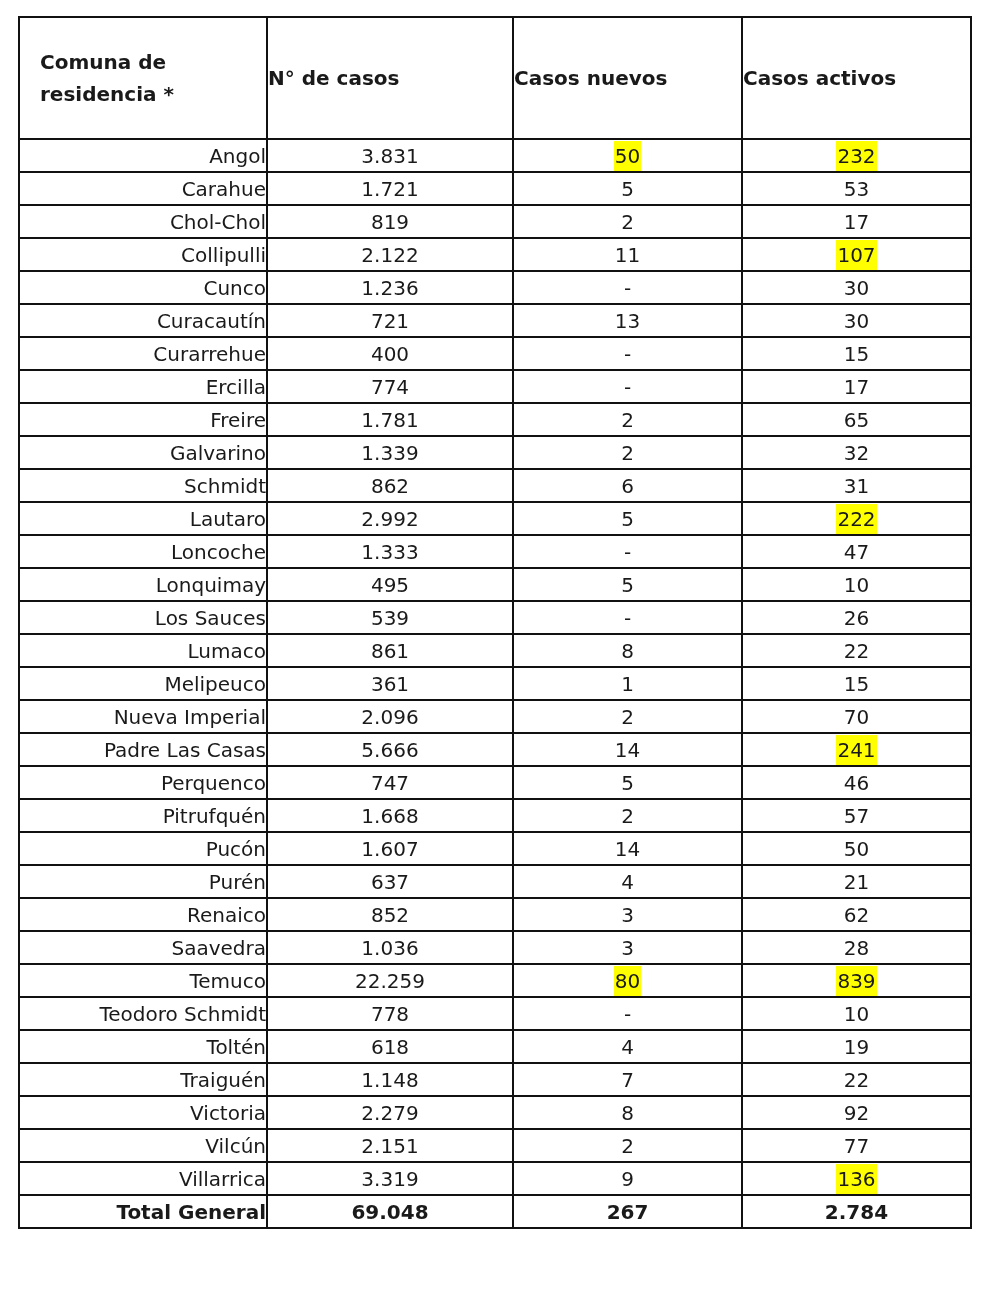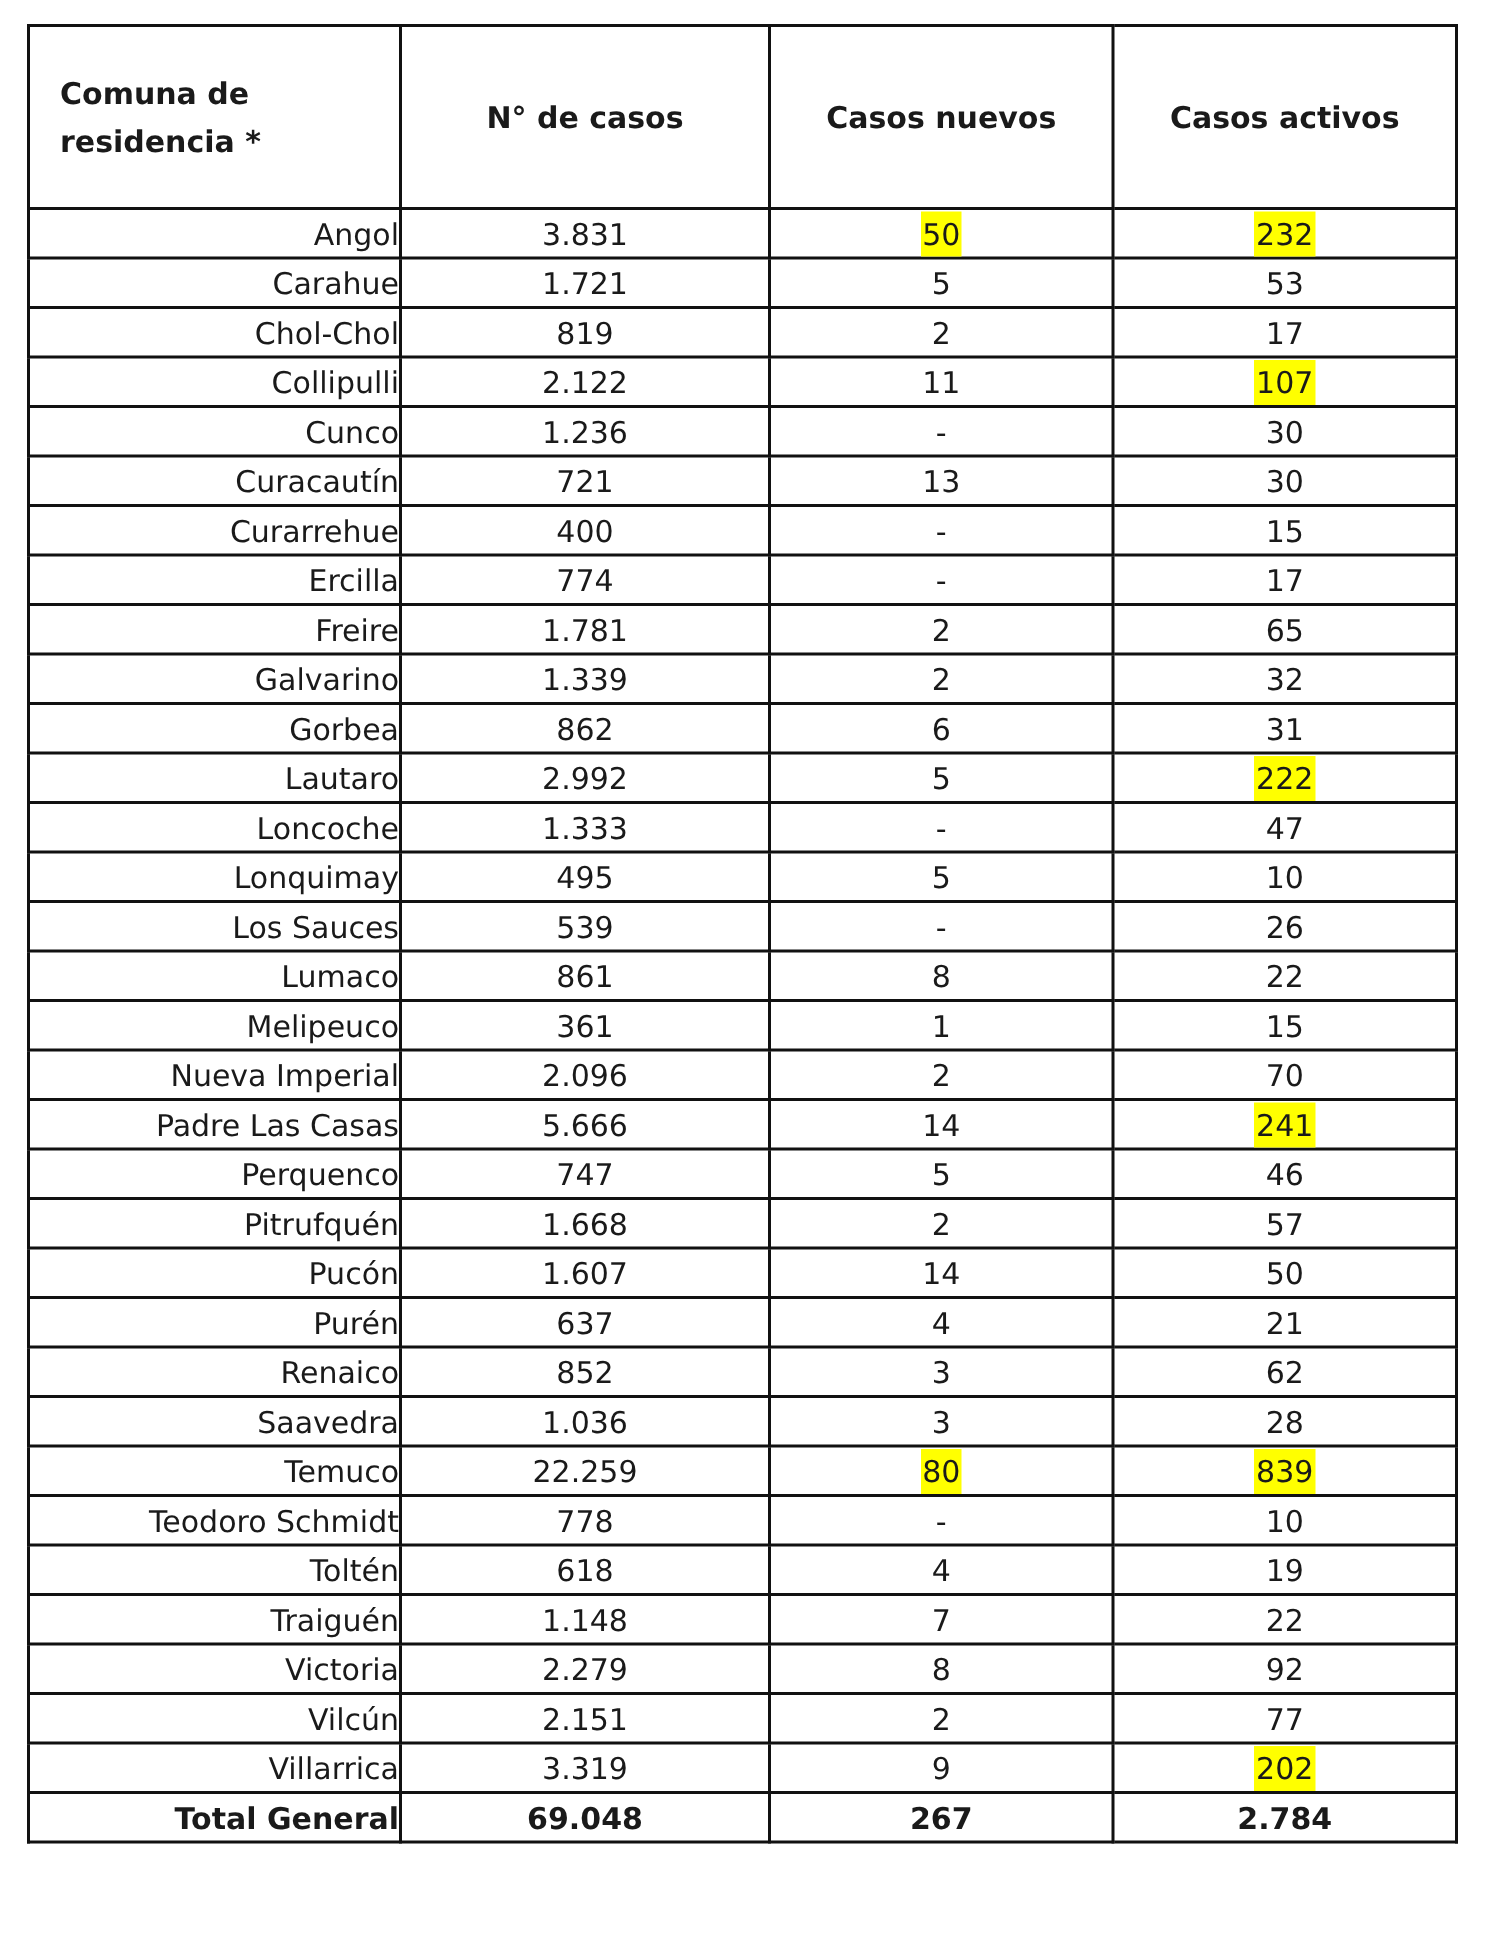--- a/index.html
+++ b/index.html
@@ -5,21 +5,21 @@
   html, body { margin: 0; padding: 0; background: #ffffff; }
   body { width: 1000px; height: 1306px; position: relative; font-family: "DejaVu Sans", "Liberation Sans", sans-serif; color: #1a1a1a; }
   table.data {
     position: absolute; left: 18px; top: 16px;
     width: 952px; border-collapse: collapse; table-layout: fixed;
   }
   table.data td, table.data th {
     border: 2px solid #111; padding: 0; font-size: 20px; line-height: 20px;
   }
   col.c1 { width: 248px; } col.c2 { width: 246px; } col.c3 { width: 229px; } col.c4 { width: 229px; }
-  tr.head th { height: 120px; font-weight: bold; font-size: 20px; text-align: center; vertical-align: middle; }
+  tr.head th { height: 120px; font-weight: bold; font-size: 20px; text-align: left; vertical-align: middle; }
   tr.head th.first { text-align: left; padding-left: 20px; line-height: 32px; }
   tr.row td { height: 31px; text-align: center; vertical-align: middle; }
   tr.row td.name { text-align: right; padding-left: 10px; }
   tr.total td { font-weight: bold; margin-left: 12px; }
   .hl { background: #ffff00; padding: 3px 1px; }
 </style>
 </head>
 <body>
 
 <table class="data">
@@ -92,21 +92,21 @@
         <td><span>2</span></td>
         <td><span>65</span></td>
       </tr>
       <tr class="row">
         <td class="name"><span>Galvarino</span></td>
         <td><span>1.339</span></td>
         <td><span>2</span></td>
         <td><span>32</span></td>
       </tr>
       <tr class="row">
-        <td class="name"><span>Gorbea</span></td>
+        <td class="name"><span>Schmidt</span></td>
         <td><span>862</span></td>
         <td><span>6</span></td>
         <td><span>31</span></td>
       </tr>
       <tr class="row">
         <td class="name"><span>Lautaro</span></td>
         <td><span>2.992</span></td>
         <td><span>5</span></td>
         <td><span class="hl">222</span></td>
       </tr>
@@ -221,21 +221,21 @@
       <tr class="row">
         <td class="name"><span>Vilcún</span></td>
         <td><span>2.151</span></td>
         <td><span>2</span></td>
         <td><span>77</span></td>
       </tr>
       <tr class="row">
         <td class="name"><span>Villarrica</span></td>
         <td><span>3.319</span></td>
         <td><span>9</span></td>
-        <td><span class="hl">202</span></td>
+        <td><span class="hl">136</span></td>
       </tr>
       <tr class="row total">
         <td class="name"><span>Total General</span></td>
         <td><span>69.048</span></td>
         <td><span>267</span></td>
         <td><span>2.784</span></td>
       </tr>
     </tbody>
 </table>
 

